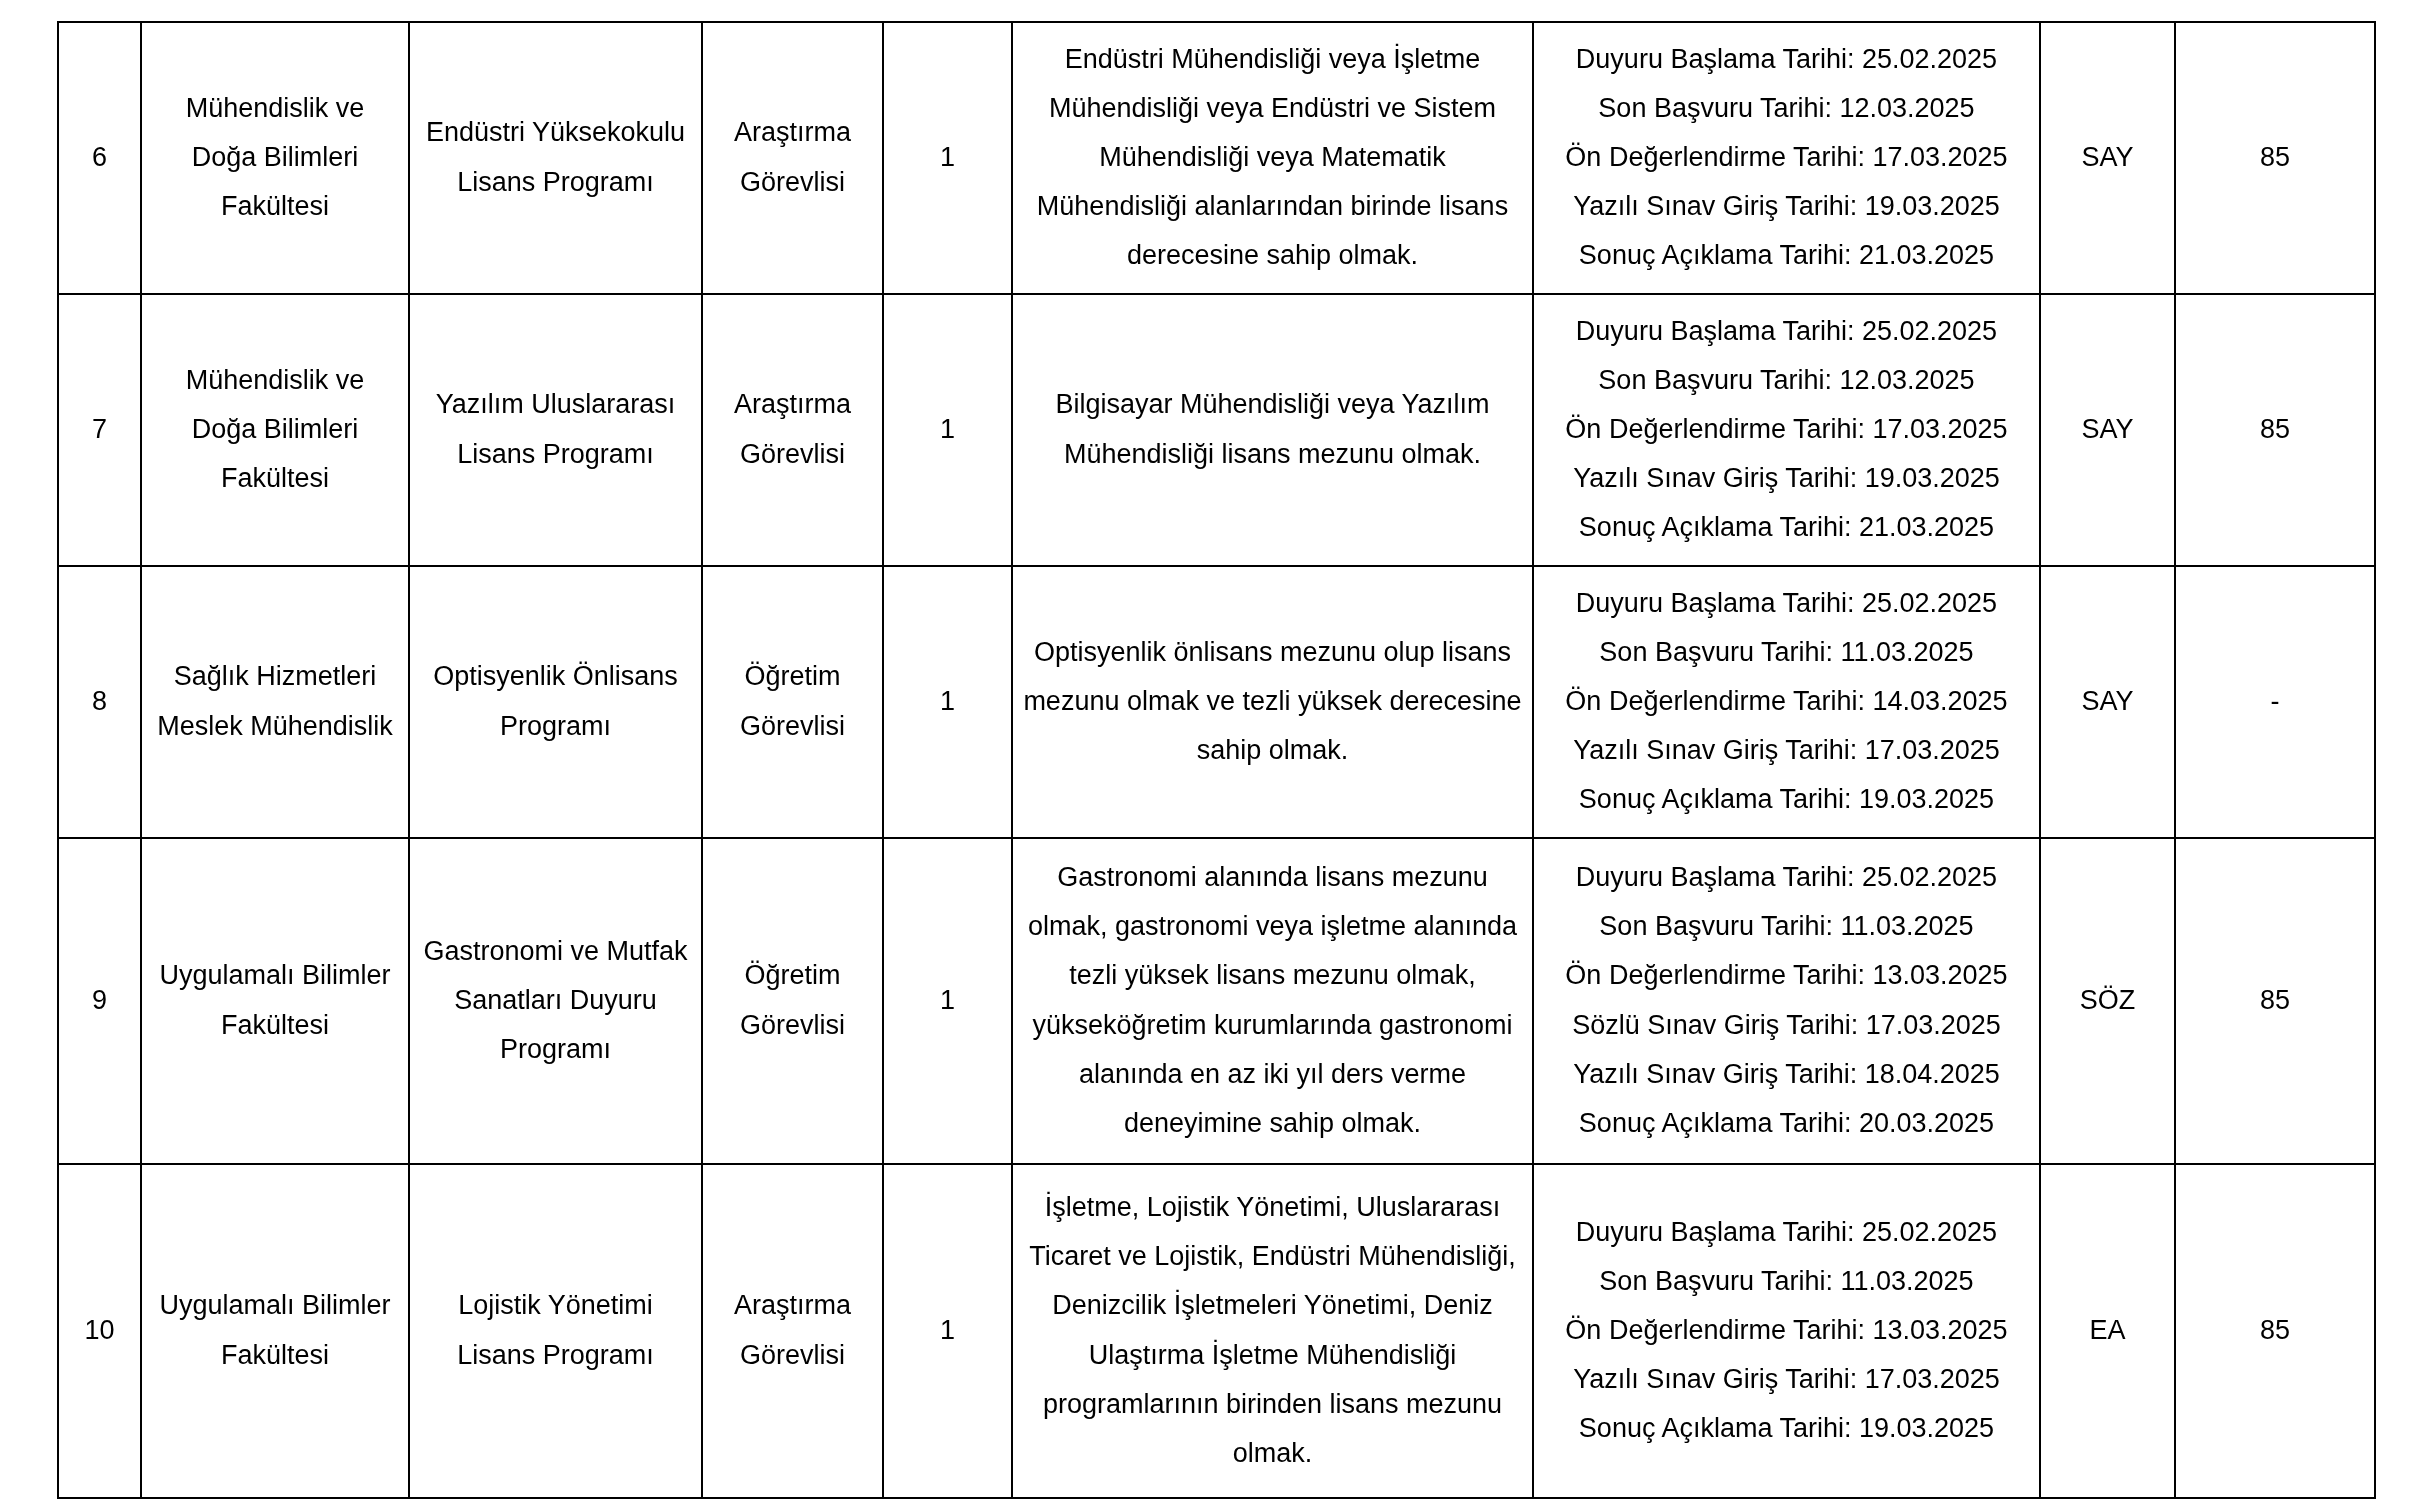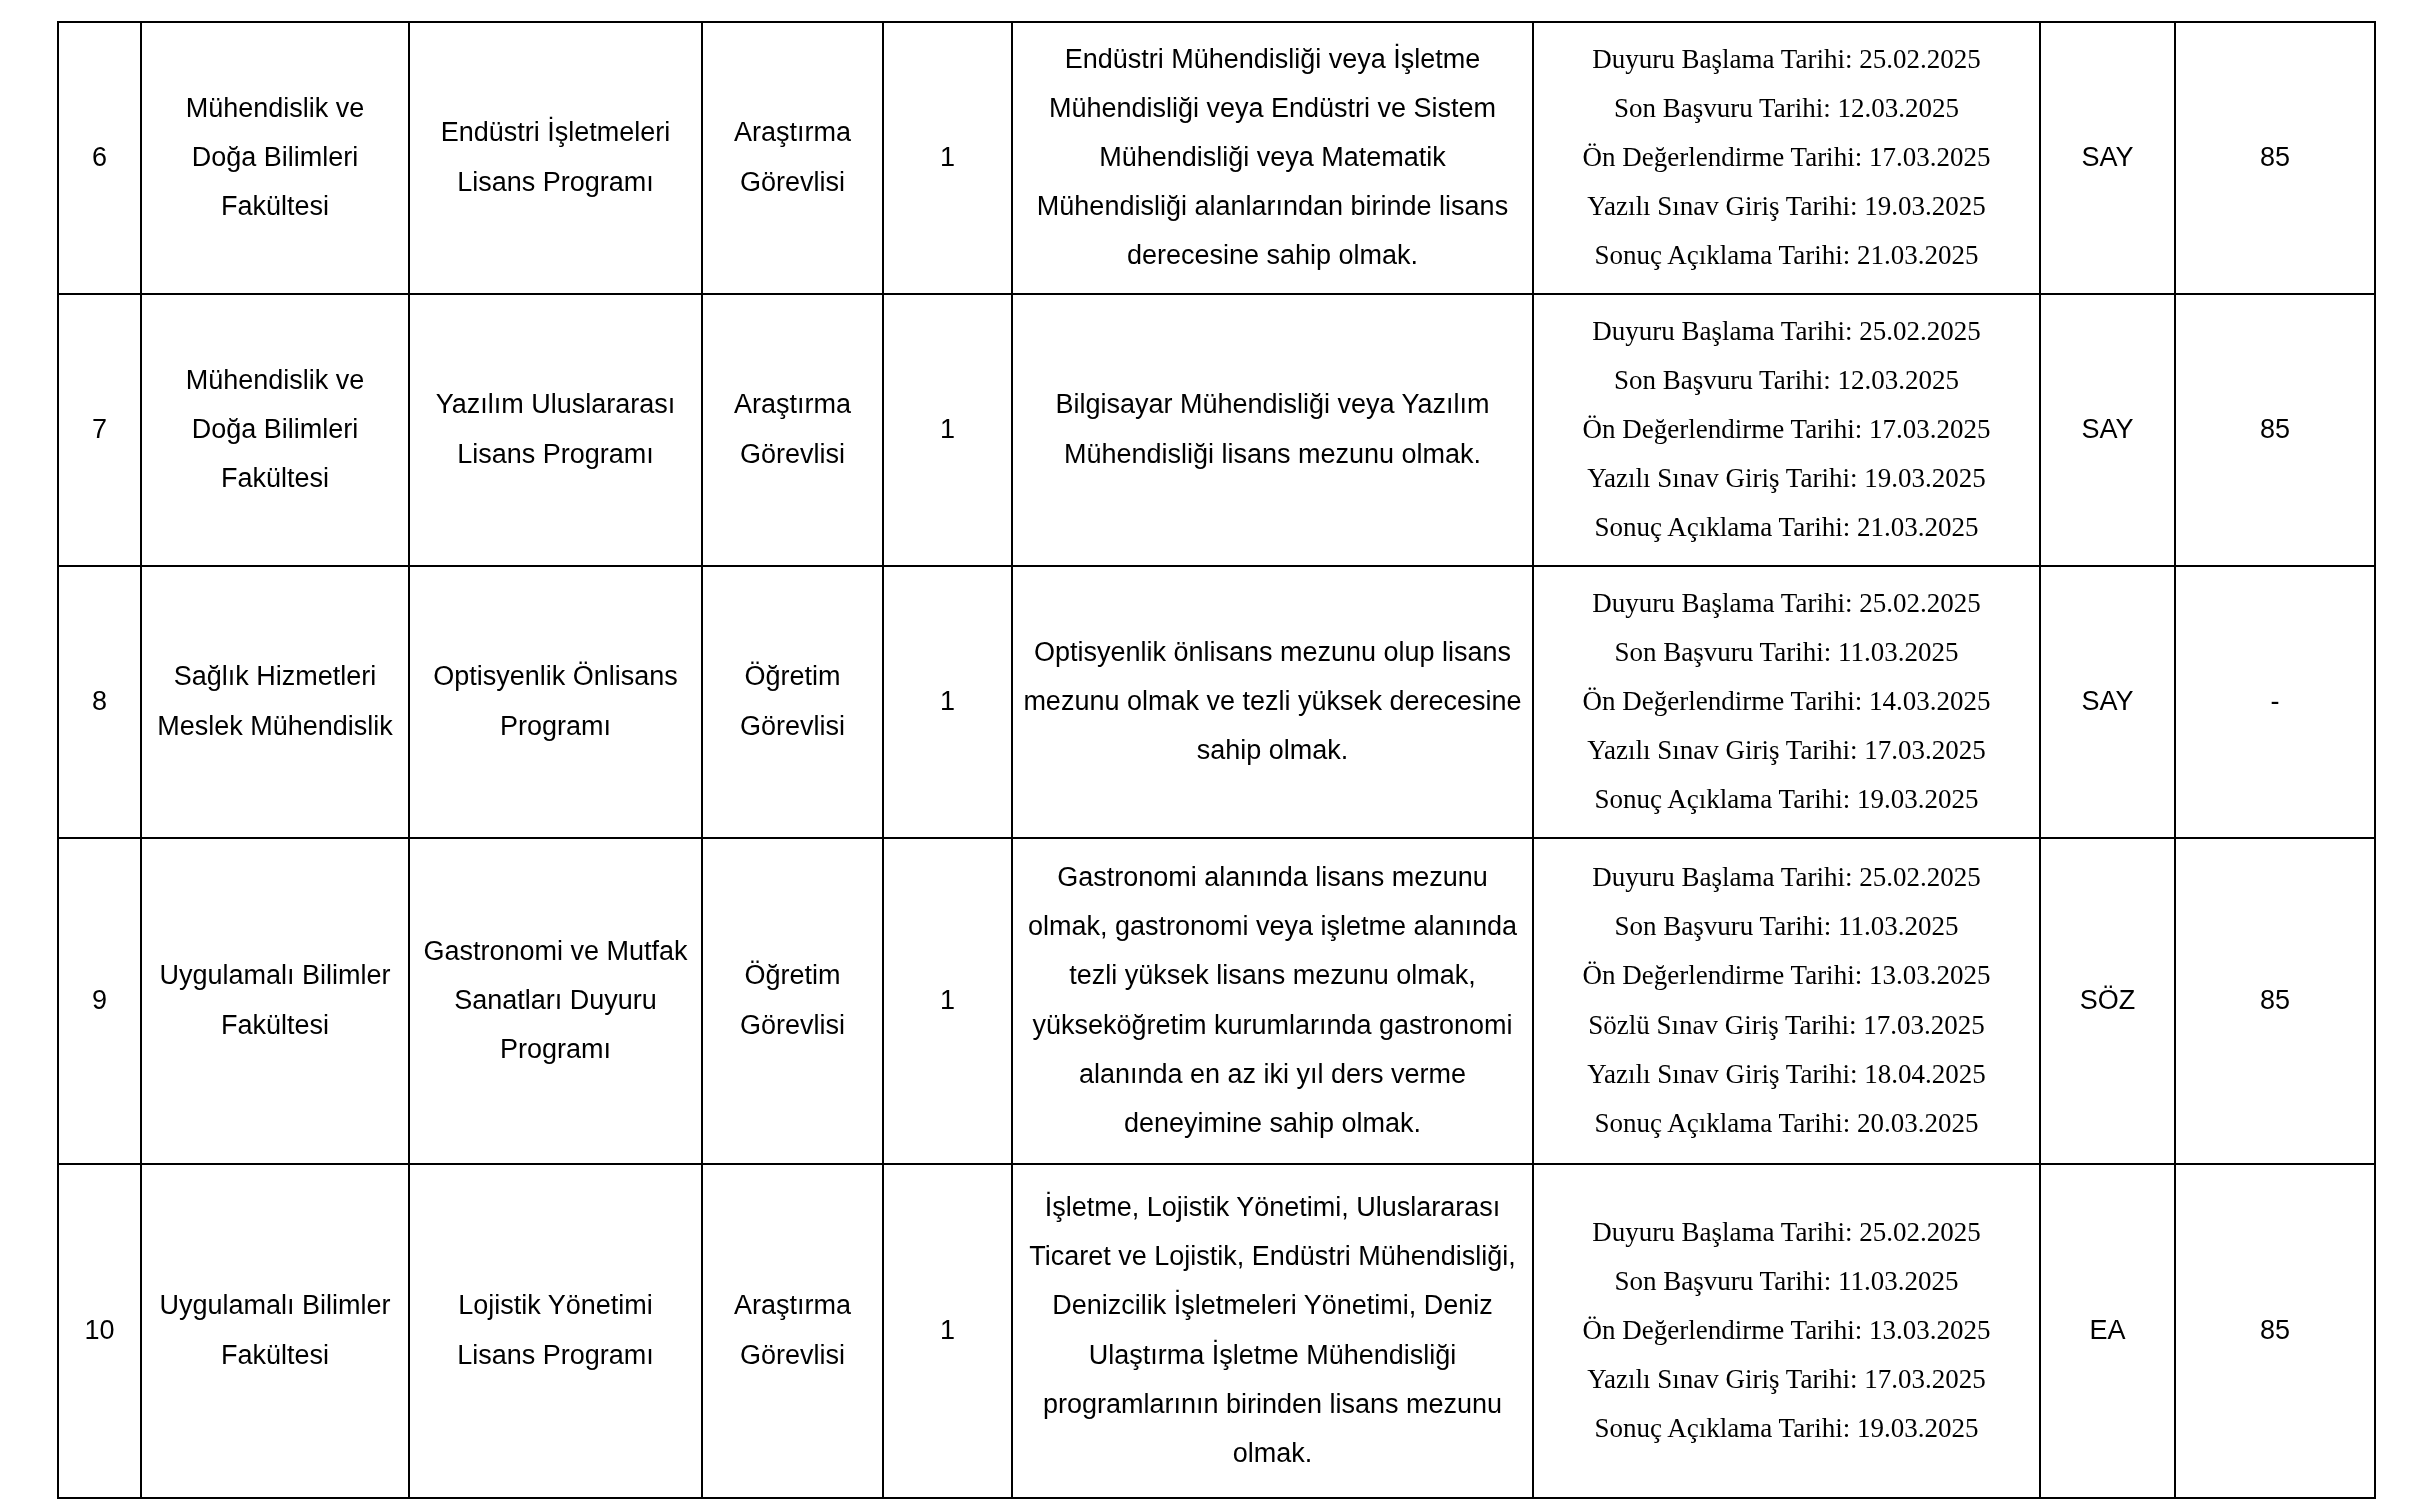--- a/index.html
+++ b/index.html
@@ -34,21 +34,21 @@
     overflow: hidden;
   }
   td.left {
     text-align: left;
     padding-left: 11px;
     padding-right: 7.9px;
   }
   tr.r-std  { height: 272px; }
   tr.r-tall { height: 326px; }
   tr.r-xl   { height: 334px; }
-  .date-line { white-space: nowrap; font-family: Liberation Serif, serif; }
+  .date-line { white-space: nowrap; }
 </style>
 </head>
 <body>
 
 <div class="page">
   <table class="doc-table">
     <colgroup>
       <col style="width:83px">
       <col style="width:268px">
       <col style="width:293px">
@@ -57,21 +57,21 @@
       <col style="width:521px">
       <col style="width:507px">
       <col style="width:135px">
       <col style="width:200px">
     </colgroup>
     <tbody>
 
       <tr class="r-std">
         <td>6</td>
         <td>Mühendislik ve Doğa Bilimleri Fakültesi</td>
-        <td>Endüstri İşletmeleri Lisans Programı</td>
+        <td>Endüstri Yüksekokulu Lisans Programı</td>
         <td>Araştırma Görevlisi</td>
         <td>1</td>
         <td class="left">Endüstri Mühendisliği veya İşletme Mühendisliği veya Endüstri ve Sistem Mühendisliği veya Matematik Mühendisliği alanlarından birinde lisans derecesine sahip olmak.</td>
         <td class="left">
           <div class="date-line">Duyuru Başlama Tarihi: 25.02.2025</div>
           <div class="date-line">Son Başvuru Tarihi: 12.03.2025</div>
           <div class="date-line">Ön Değerlendirme Tarihi: 17.03.2025</div>
           <div class="date-line">Yazılı Sınav Giriş Tarihi: 19.03.2025</div>
           <div class="date-line">Sonuç Açıklama Tarihi: 21.03.2025</div>
         </td>

